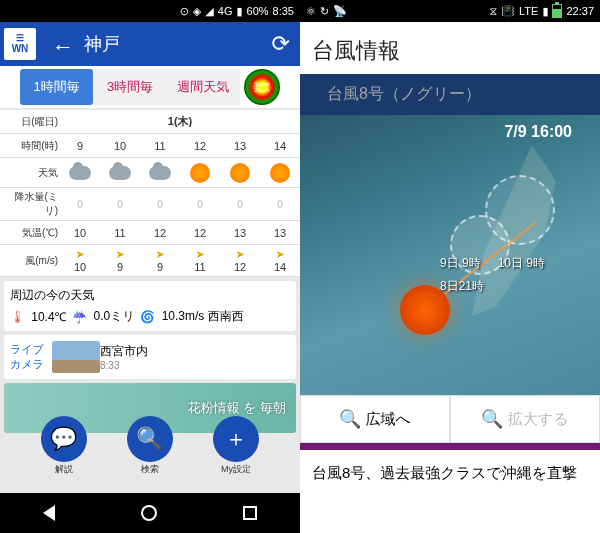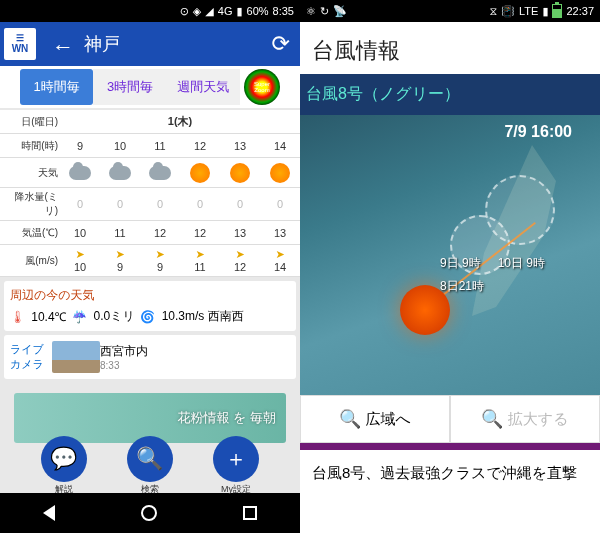--- a/index.html
+++ b/index.html
@@ -15,54 +15,54 @@
 
 .hdr-l{height:44px;background:#1a4db3;display:flex;align-items:center;padding:0 4px;color:#fff}
 .menu-btn{width:32px;height:32px;background:#fff;color:#1a4db3;display:flex;align-items:center;justify-content:center;font-weight:bold;font-size:10px;border-radius:2px;margin-right:6px;flex-direction:column;line-height:1}
 .menu-btn .bars{font-size:9px;margin-bottom:1px}
 .back-arr{font-size:22px;margin:0 10px}
 .loc-title{font-size:18px;flex:1}
 .reload{font-size:22px;margin-right:6px}
 
 
 .tabs{height:42px;background:#fff;display:flex;align-items:center;padding:20px}
-.tab{flex:1;height:36px;display:flex;align-items:center;justify-content:center;font-size:13px;color:#6d28d9;background:#f0f0f0}
+.tab{flex:1;height:36px;display:flex;align-items:center;justify-content:center;font-size:13px;color:#be185d;background:#f0f0f0}
 .tab.active{background:#3b7dd8;color:#fff;border-radius:3px}
 .superzoom{width:36px;height:36px;border-radius:50%;background:radial-gradient(circle,#ff0 20%,#f00 40%,#0a0 60%,#000 80%);margin-left:4px;display:flex;align-items:center;justify-content:center;color:#fff;font-size:6px;flex-direction:column;line-height:1}
 
 
 .fc{background:#fff;margin-top:2px}
 .fc-row{display:flex;border-bottom:1px solid #ddd;min-height:24px;align-items:center}
 .fc-lbl{width:60px;font-size:10px;text-align:right;color:#333;padding:2px}
 .fc-cells{flex:1;display:flex}
 .fc-cell{flex:1;text-align:center;font-size:11px;color:#333;padding:2px;display:flex;flex-direction:column;align-items:center;justify-content:center}
 .date-row .fc-cells{font-size:11px;font-weight:bold}
 .cloud{width:22px;height:14px;background:#9aa7b0;border-radius:10px;position:relative}
 .cloud:before{content:"";position:absolute;width:10px;height:10px;background:#9aa7b0;border-radius:50%;top:-4px;left:4px}
 .sun{width:20px;height:20px;border-radius:50%;background:radial-gradient(circle,#ffaa00,#ff7700)}
 .precip{color:#bbb}
 .wind-arr{color:#e6a800;font-size:11px}
 
 
 .card{background:#fff;margin:4px 4px 0;border-radius:3px;padding:6px}
-.around-t{color:#c2410c;font-size:12px;margin-bottom:4px}
+.around-t{color:#000000;font-size:12px;margin-bottom:4px}
 .around-v{display:flex;align-items:center;gap:6px;font-size:12px}
 .therm{color:#e74c3c}
 .rain{color:#3498db}
 .windico{color:#e6a800}
 
 
 .live{display:flex;gap:0;align-items:center}
 .live-lbl{color:#0066cc;font-size:11px;width:42px}
 .live-img{width:48px;height:32px;background:linear-gradient(#8bb5d9 60%,#a89070 60%);border-radius:2px}
 .live-txt{font-size:12px}
 .live-time{font-size:10px;color:#888}
 
 
-.banner{margin:14px;height:50px;background:linear-gradient(90deg,#8eccc0,#6ab5a5);border-radius:3px;position:relative;overflow:hidden;display:flex;align-items:center;justify-content:flex-end;padding-right:10px}
+.banner{margin:4px;height:50px;background:linear-gradient(90deg,#8eccc0,#6ab5a5);border-radius:3px;position:relative;overflow:hidden;display:flex;align-items:center;justify-content:flex-end;padding-right:10px}
 .banner-txt{color:#fff;font-size:13px;text-shadow:0 0 3px rgba(0,0,0,0.5)}
 
 
 .bnav{position:relative;height:52px;display:flex;justify-content:center;align-items:center;gap:40px;margin-top:-24px}
 .bnav-btn{width:46px;height:46px;border-radius:50%;background:#1a4db3;color:#fff;display:flex;align-items:center;justify-content:center;font-size:22px;position:relative}
 .bnav-lbl{position:absolute;bottom:-14px;font-size:9px;color:#333;white-space:nowrap}
 
 
 .anav{height:40px;background:#000;display:flex;align-items:center;justify-content:space-around;color:#fff;font-size:16px;margin-top:auto}
 .tri{width:0;height:0;border-top:8px solid transparent;border-bottom:8px solid transparent;border-right:12px solid #fff}
@@ -72,21 +72,21 @@
 
 .sb-r{height:22px;background:#000;color:#fff;display:flex;align-items:center;padding:0 6px;font-size:11px}
 .sb-r-l{display:flex;gap:4px;flex:1}
 .sb-r-r{display:flex;gap:4px;align-items:center}
 .batt{width:10px;height:14px;border:1px solid #6c6;position:relative}
 .batt:after{content:"";position:absolute;top:-3px;left:2px;width:4px;height:2px;background:#6c6}
 .batt-fill{position:absolute;bottom:0;left:0;right:0;height:70%;background:#6c6}
 
 
 .typhoon-hdr{padding:14px 12px 8px;font-size:22px;color:#222}
-.typhoon-name{background:#1a3a6b;color:#5eead4;padding:10px 6px;font-size:16px}
+.typhoon-name{background:#1a3a6b;color:#a3a3a3;padding:10px 27px;font-size:16px}
 .map-area{height:280px;background:linear-gradient(160deg,#2a5a6b 0%,#3a7a8a 30%,#5a9aaa 60%,#4a8a9a 100%);position:relative;overflow:hidden}
 .timestamp{position:absolute;top:8px;right:28px;color:#fff;font-size:16px;font-weight:bold}
 .typhoon-center{position:absolute;left:100px;bottom:60px;width:50px;height:50px;border-radius:50%;background:radial-gradient(circle,#ff6600,#cc3300);box-shadow:0 0 20px rgba(255,100,0,0.5)}
 .path-line{position:absolute;left:125px;bottom:85px;width:140px;height:2px;background:rgba(255,150,50,0.8);transform:rotate(-38deg);transform-origin:left}
 .forecast-circ{position:absolute;border:2px dashed rgba(255,255,255,0.6);border-radius:50%}
 .fc1{left:150px;bottom:120px;width:60px;height:60px;background:rgba(255,255,255,0.15)}
 .fc2{left:185px;bottom:150px;width:70px;height:70px;background:rgba(255,255,255,0.1)}
 .map-lbl{position:absolute;color:#fff;font-size:12px;text-shadow:1px 1px 2px #000}
 .japan{position:absolute;right:20px;top:30px;width:120px;height:180px;background:rgba(200,220,200,0.2);clip-path:polygon(60% 0%,80% 20%,70% 50%,50% 70%,30% 90%,10% 95%,20% 60%,40% 30%)}
 

